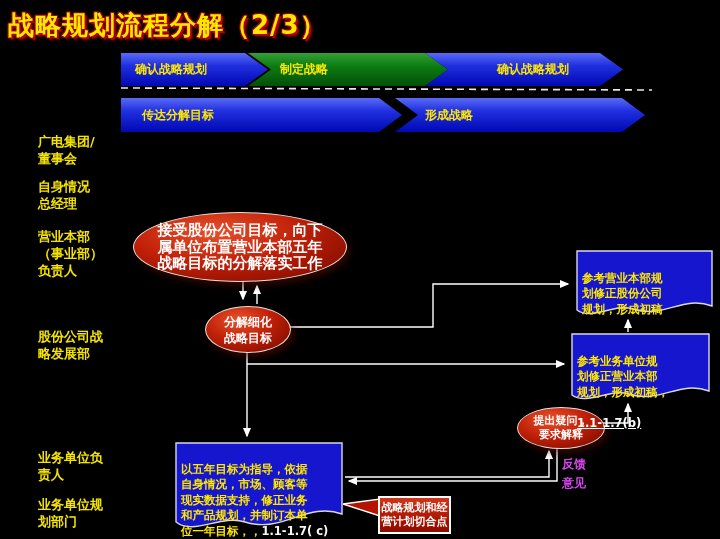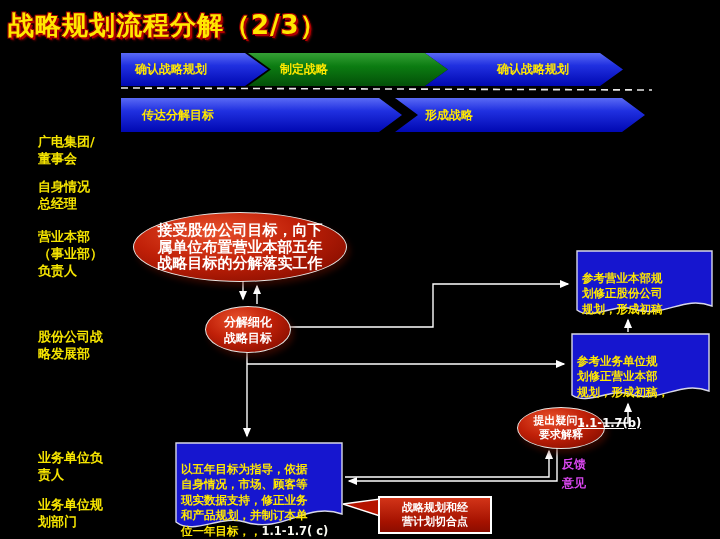--- a/index.html
+++ b/index.html
@@ -41,21 +41,21 @@
   .doc{position:absolute;}
   .doc svg{display:block;}
   .doc-text{
     position:absolute;color:#ffe800;font-weight:bold;white-space:pre-line;
     line-height:15.5px;
   }
   .ref{color:#ffffff;text-decoration:underline;font-weight:bold;}
   .ref-inline{color:#f8f8f0;text-decoration:none;margin-top:24px;}
   
   #callout{
-    left:378px;top:496px;width:114px;height:38px;
+    left:378px;top:496px;width:73px;height:38px;
     background:linear-gradient(180deg,#d23418,#a51200 70%,#8c0d00);
     border:2px solid #ffffff;box-sizing:border-box;
     display:flex;align-items:center;justify-content:center;text-align:center;
     color:#fff;font-size:11px;font-weight:bold;line-height:14px;white-space:pre-line;
   }
   #feedback-label{
     left:562px;top:455px;color:#d946ef;font-size:12px;font-weight:600;
     line-height:19px;white-space:pre-line;
   }
   #overlay{position:absolute;left:0;top:0;pointer-events:none;}

